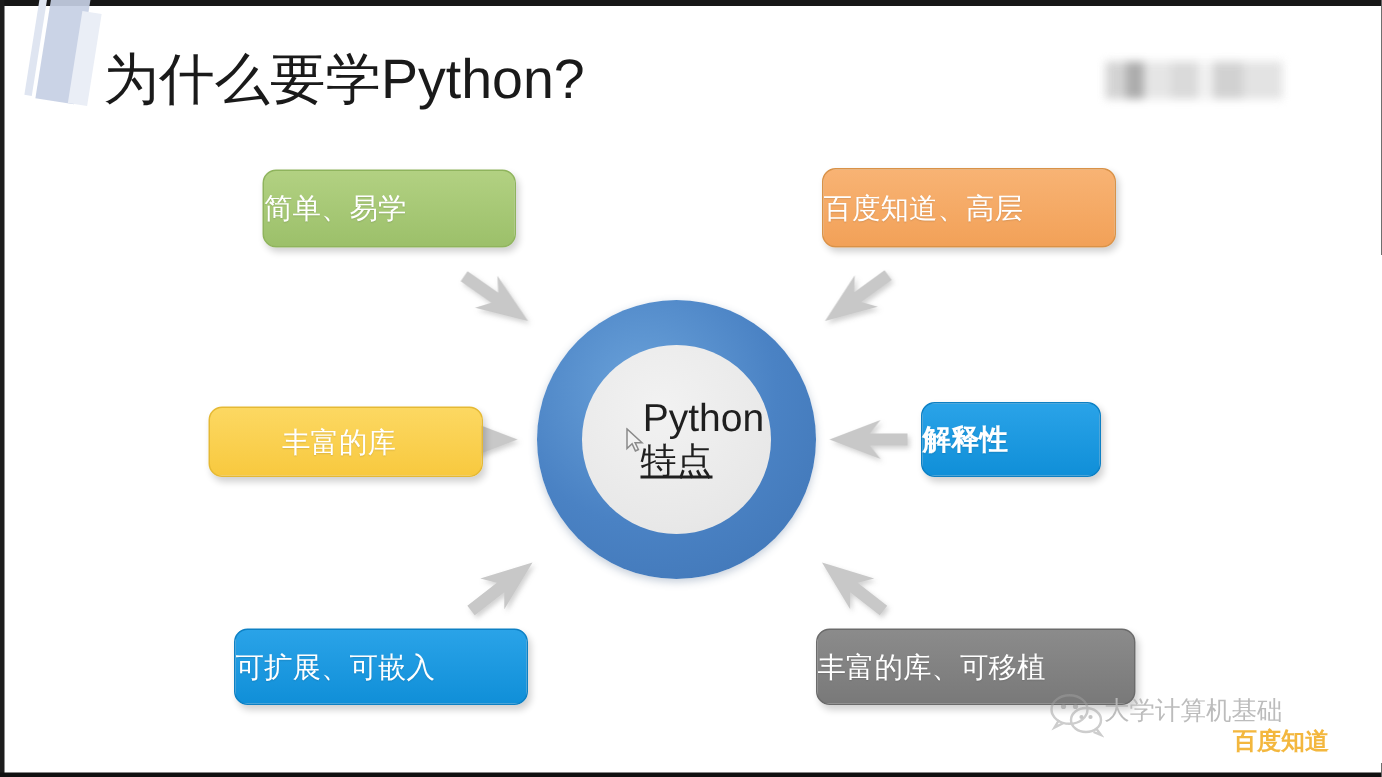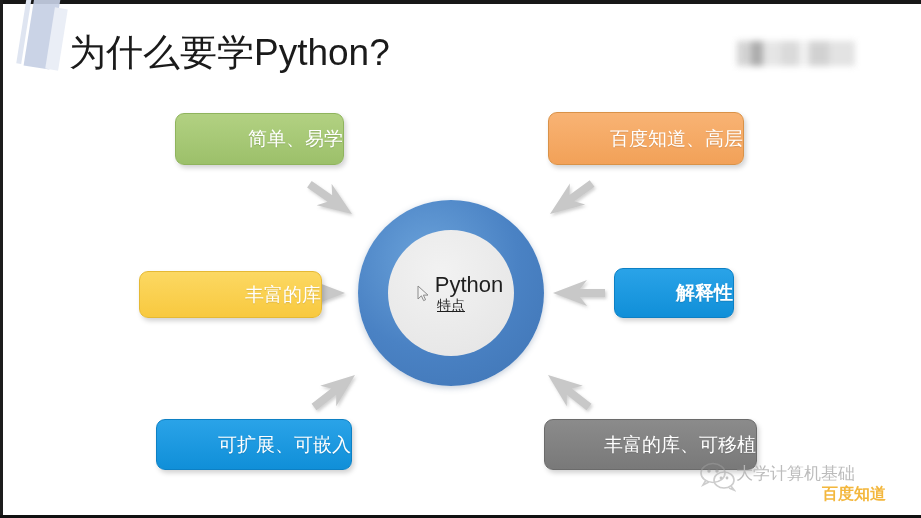--- a/index.html
+++ b/index.html
@@ -123,47 +123,47 @@
     width: 126px;
     height: 126px;
     border-radius: 50%;
     background: radial-gradient(circle at 42% 34%, #f2f2f2 0%, #e8e8e8 70%, #e2e2e2 100%);
     display: flex;
     flex-direction: column;
     align-items: center;
     justify-content: center;
   }
   .ring-line1 {
-    font-size: 22px;
+    font-size: 26px;
     color: #1f1f1f;
     line-height: 1.15;
     margin-left: 36px;
   }
   .ring-line2 {
-    font-size: 14px;
+    font-size: 24px;
     color: #1f1f1f;
     line-height: 1.2;
     text-decoration: underline;
   }
 
   
   .mouse-cursor {
     position: absolute;
     left: 417px;
     top: 285px;
     width: 13px;
     height: 17px;
   }
 
   
   .node {
     position: absolute;
     display: flex;
     align-items: center;
-    justify-content: flex-end;
+    justify-content: flex-start;
     border-radius: 9px;
     color: #ffffff;
     font-size: 19px;
     white-space: nowrap;
     box-shadow: 2px 3px 5px rgba(0,0,0,0.18);
     text-shadow: 0 1px 1px rgba(0,0,0,0.12);
   }
   .node-green  { background: linear-gradient(#b2d182, #9cc06a); border: 1px solid #8fb45d; }
   .node-orange { background: linear-gradient(#f8b374, #f2a158); border: 1px solid #d99248; }
   .node-yellow { background: linear-gradient(#fcd862, #f8c93f); border: 1px solid #e5b934; padding-left: 48px; }

